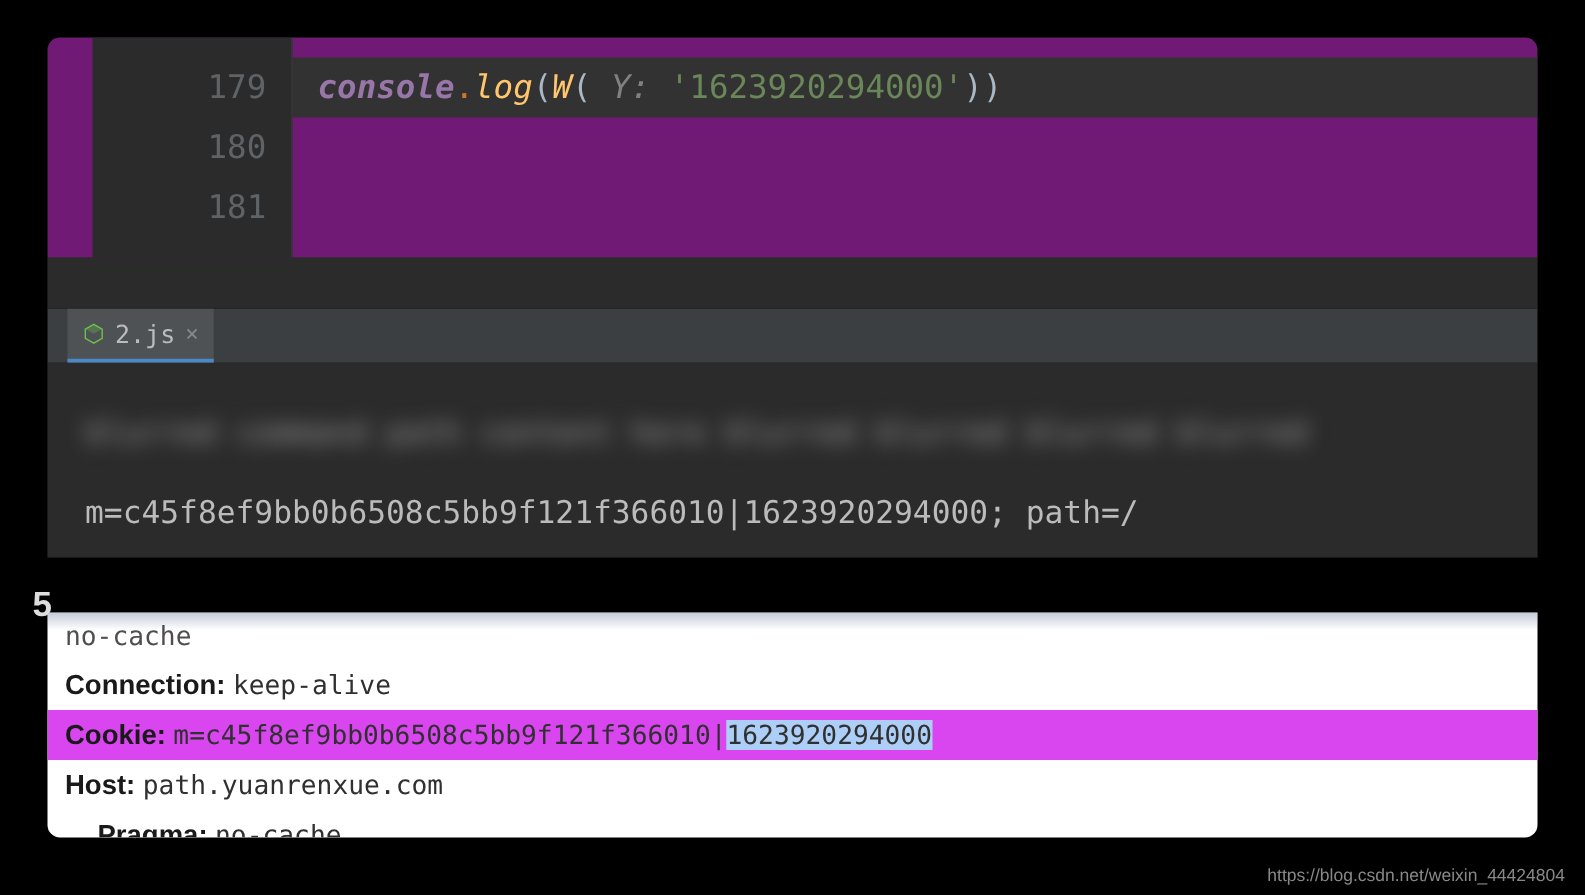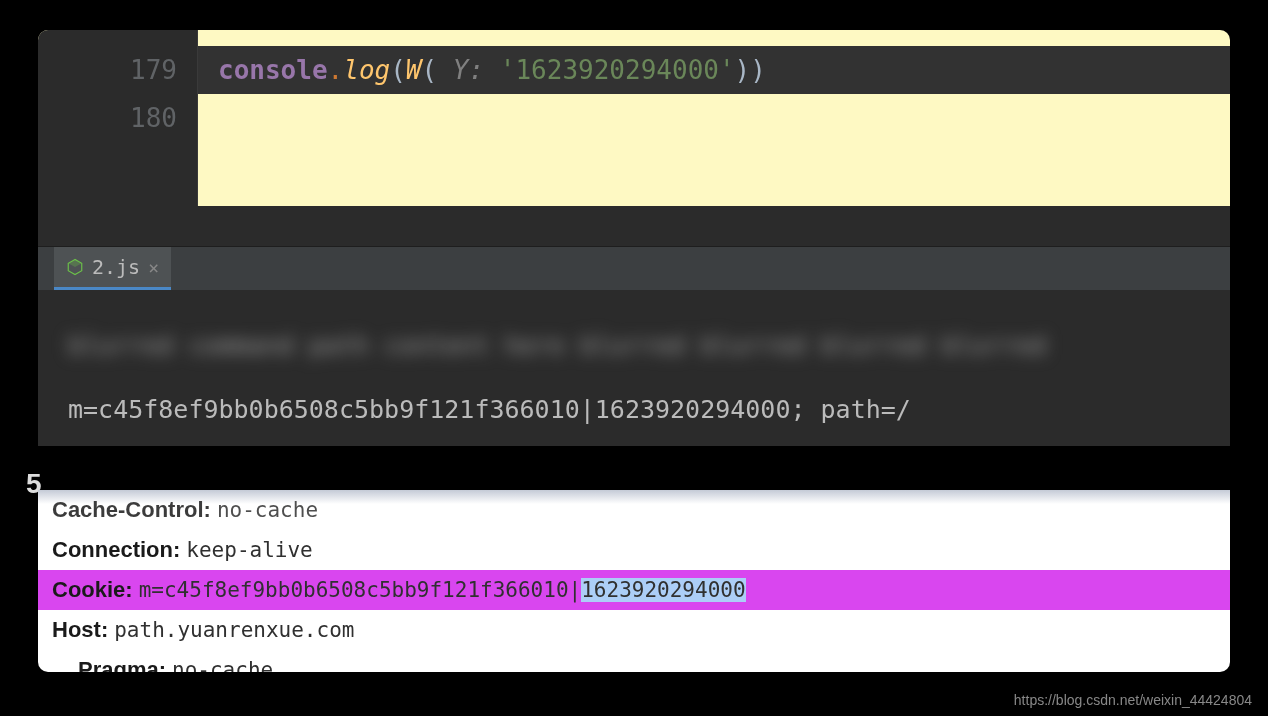--- a/index.html
+++ b/index.html
@@ -19,21 +19,22 @@
       position: absolute;
       top: 30px;
       left: 38px;
       right: 38px;
       background: #2b2b2b;
       border-radius: 10px 10px 0 0;
       overflow: hidden;
     }
     .code-area {
       display: flex;
-      background: #fef9c3;
+      background: #701a75;
+      padding-left: 36px;
     }
     .gutter {
       background: #2b2b2b;
       padding: 16px 20px 16px 16px;
       color: #606366;
       font-size: 26px;
       text-align: right;
       border-right: 1px solid #3a3a3a;
       min-width: 160px;
     }
@@ -51,21 +52,21 @@
       line-height: 48px;
       white-space: pre;
     }
     .code-line.highlighted {
       background: #323232;
       margin-left: -20px;
       padding-left: 20px;
       margin-right: -20px;
       padding-right: 20px;
     }
-    .tk-keyword { color: #9876aa; font-weight: bold; }
+    .tk-keyword { color: #9876aa; font-style: italic; font-weight: bold; }
     .tk-method { color: #ffc66d; font-weight: normal; font-style: italic; }
     .tk-punct { color: #cc7832; }
     .tk-func { color: #ffc66d; font-style: italic; }
     .tk-param { color: #808080; font-style: italic; }
     .tk-string { color: #6a8759; }
     .tk-paren { color: #a9b7c6; }
     
     .spacer {
       height: 40px;
       background: #2b2b2b;
@@ -191,20 +192,21 @@
     }
   </style>
 </head>
 <body>
 
 <div class="editor-container">
   <div class="code-area">
     <div class="gutter">
       <div class="gutter-line">179</div>
       <div class="gutter-line">180</div>
+      <div class="gutter-line">181</div>
     </div>
     <div class="code-content">
       <div class="code-line highlighted"><span class="tk-keyword">console</span><span class="tk-punct">.</span><span class="tk-method">log</span><span class="tk-paren">(</span><span class="tk-func">W</span><span class="tk-paren">(</span><span class="tk-param"> Y: </span><span class="tk-string">'1623920294000'</span><span class="tk-paren">)</span><span class="tk-paren">)</span></div>
       <div class="code-line"></div>
       <div class="code-line"></div>
     </div>
   </div>
 
   <div class="spacer"></div>
 
@@ -225,21 +227,20 @@
     <div class="terminal-line blurred">blurred command path content here blurred blurred blurred blurred</div>
     <div class="terminal-line">m=c45f8ef9bb0b6508c5bb9f121f366010|1623920294000; path=/</div>
   </div>
 </div>
 
 <div class="edge-marker">5</div>
 
 <div class="headers-panel">
   <div class="headers-shadow"></div>
   <div class="header-row cutoff-top">
-    <span class="header-name">Cache-Control:</span>
     <span class="header-value">no-cache</span>
   </div>
   <div class="header-row">
     <span class="header-name">Connection:</span>
     <span class="header-value">keep-alive</span>
   </div>
   <div class="header-row highlighted">
     <span class="header-name">Cookie:</span>
     <span class="header-value"><span>m=c45f8ef9bb0b6508c5bb9f121f366010|</span><span class="selected-text">1623920294000</span></span>
   </div>

